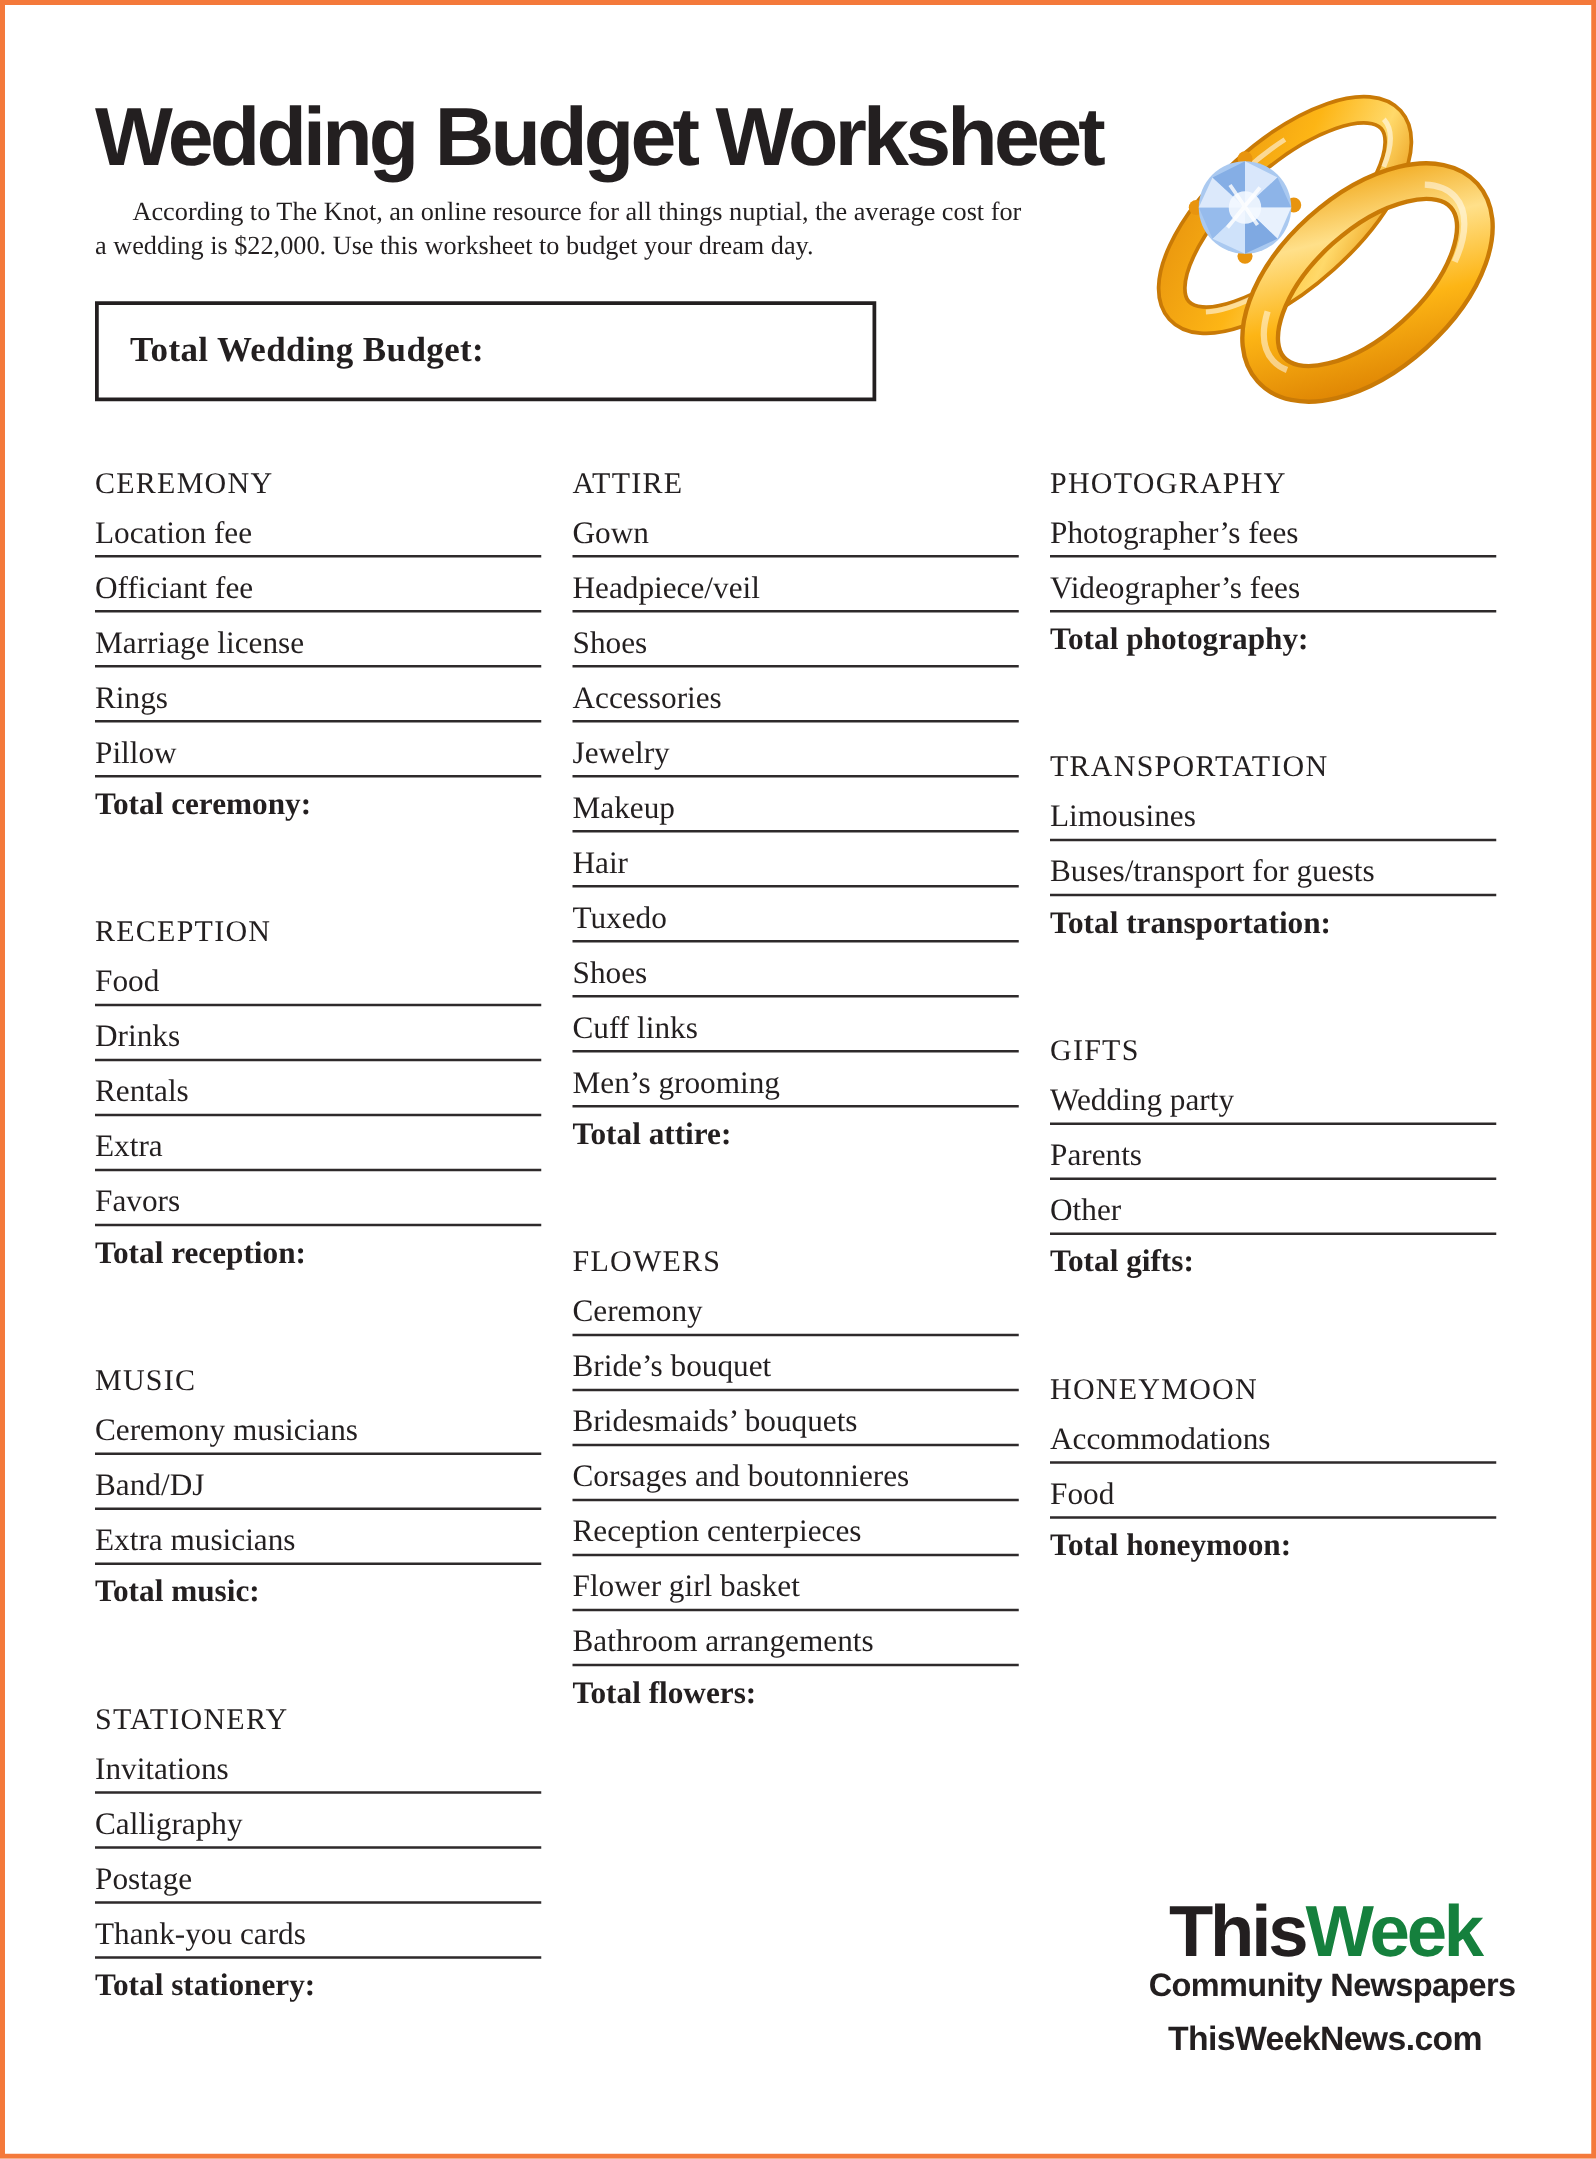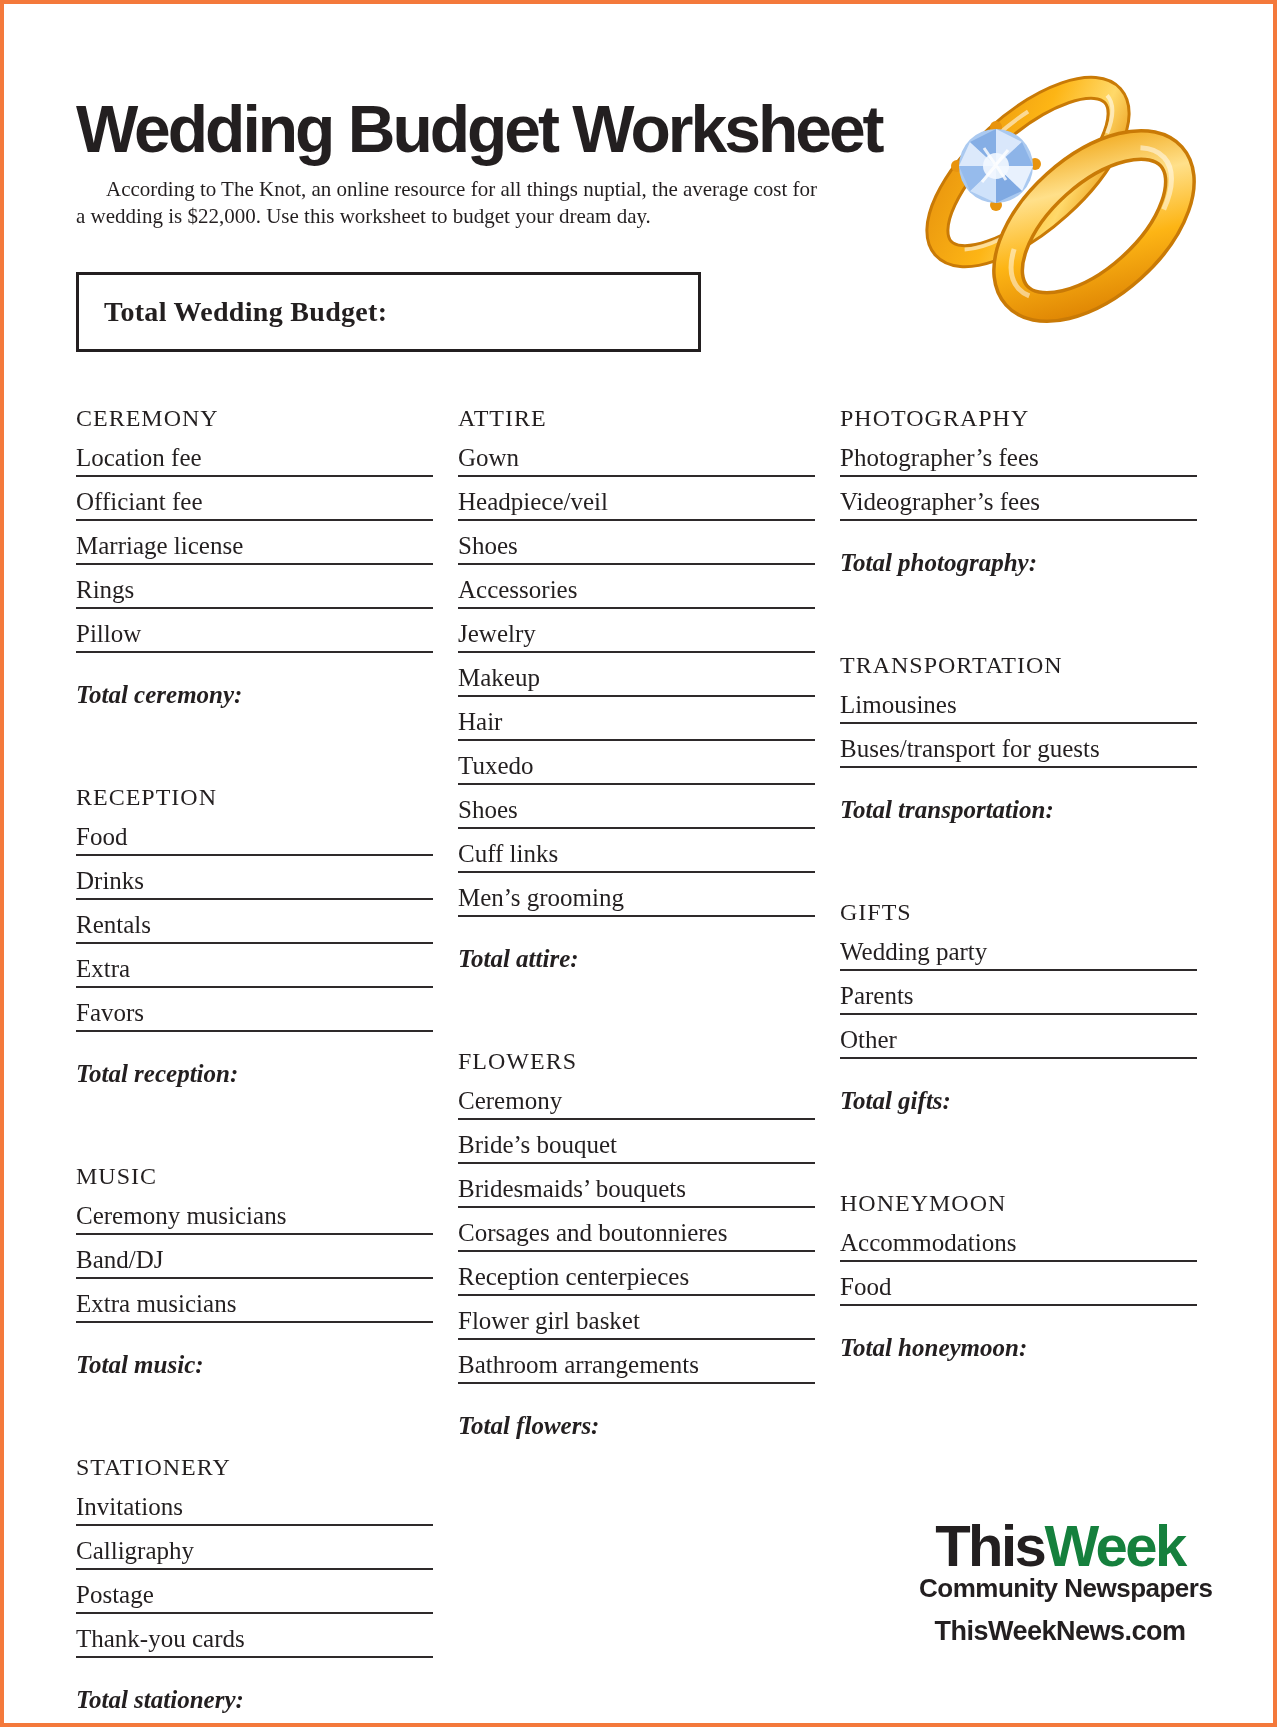--- a/index.html
+++ b/index.html
@@ -10,39 +10,39 @@
     background:#ffffff;
     border:4px solid #f4793b;
     box-sizing:border-box;
     overflow:hidden;
     font-family:"Liberation Serif","DejaVu Serif",serif;
     color:#231f20;
   }
   .content { padding:0 72px; }
 
   h1.title {
-    margin:0; padding-top:92px;
+    margin:0; padding-top:72px;
     font-family:"Liberation Sans","DejaVu Sans",sans-serif;
     font-weight:bold;
     font-size:66px; line-height:1.0;
     letter-spacing:-3px;
     color:#231f20;
   }
   p.intro {
     margin:14px 0 12px 0;
     width:745px;
     font-size:21px; line-height:27px;
     text-indent:30px;
     color:#231f20;
   }
 
   .rings-wrap { position:absolute; left:852px; top:40px; width:345px; height:280px; }
 
   .budget-box {
-    margin-top:42px;
+    margin-top:31px;
     width:625px; height:80px;
     border:3px solid #231f20;
     box-sizing:border-box;
     display:flex; align-items:center;
     padding-left:25px;
   }
   .budget-box .label { font-size:28px; font-weight:bold; letter-spacing:.3px; }
 
   .columns {
     margin-top:52px;
@@ -59,24 +59,23 @@
     font-weight:normal;
     letter-spacing:1px;
     color:#231f20;
   }
   .item-row {
     border-bottom:2px solid #2e2a2b;
     padding:11px 0 3px 0;
   }
   .item-row .item-label { font-size:25px; line-height:28px;font-family:Liberation Serif, serif; }
   .total-row {
-    padding-top:28px;
+    padding-top:8px;
     font-size:25px; line-height:28px;
     font-weight:bold;
-    font-style:italic;
   }
 
   .brand {
     position:absolute;
     left:915px; top:1514px;
     width:282px;
     text-align:center;
     font-family:"Liberation Sans","DejaVu Sans",sans-serif;
     font-weight:bold;
     color:#231f20;

